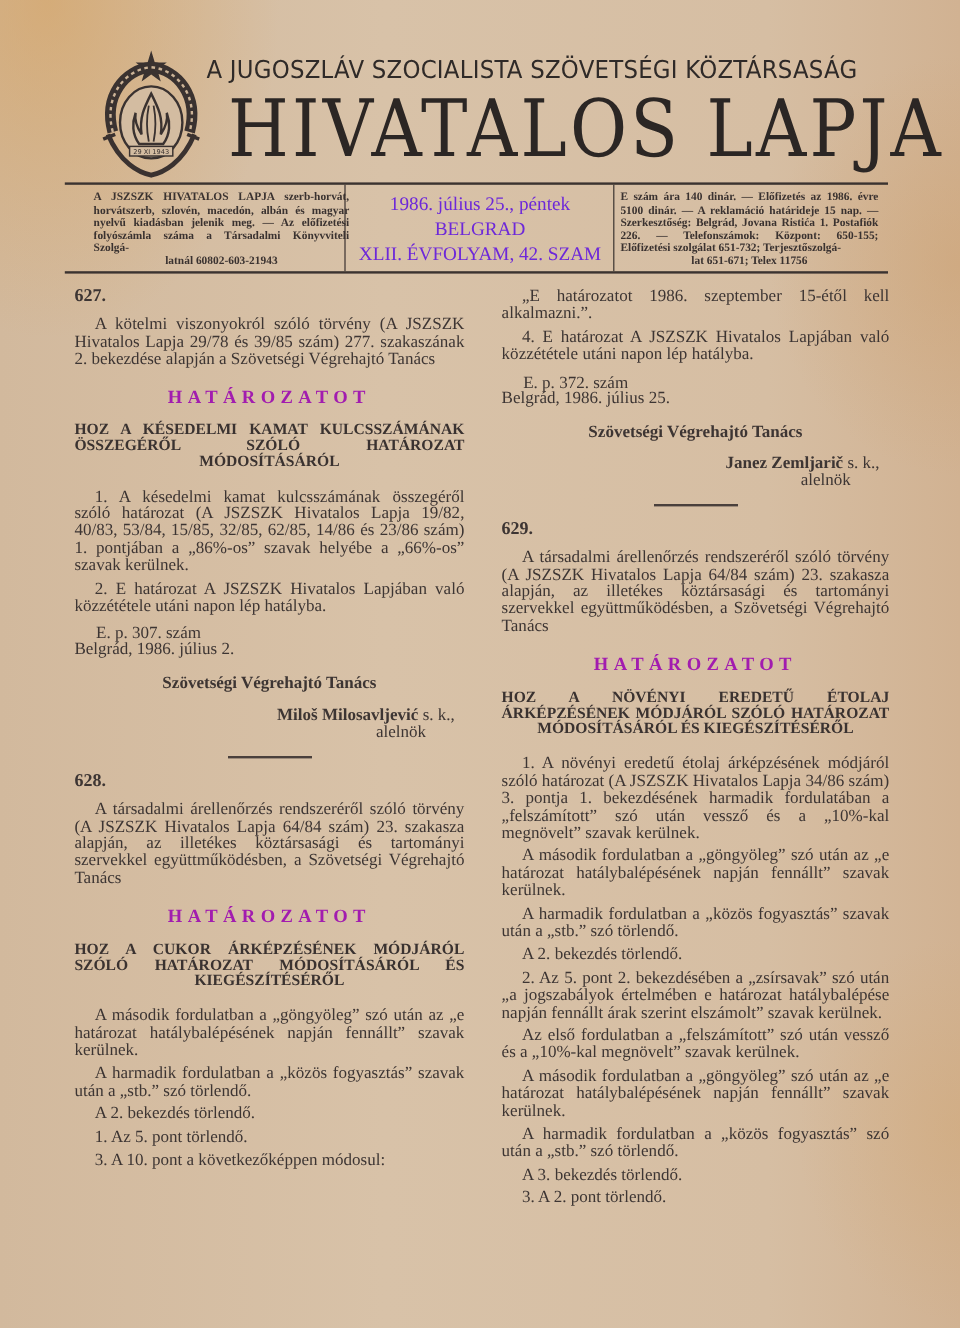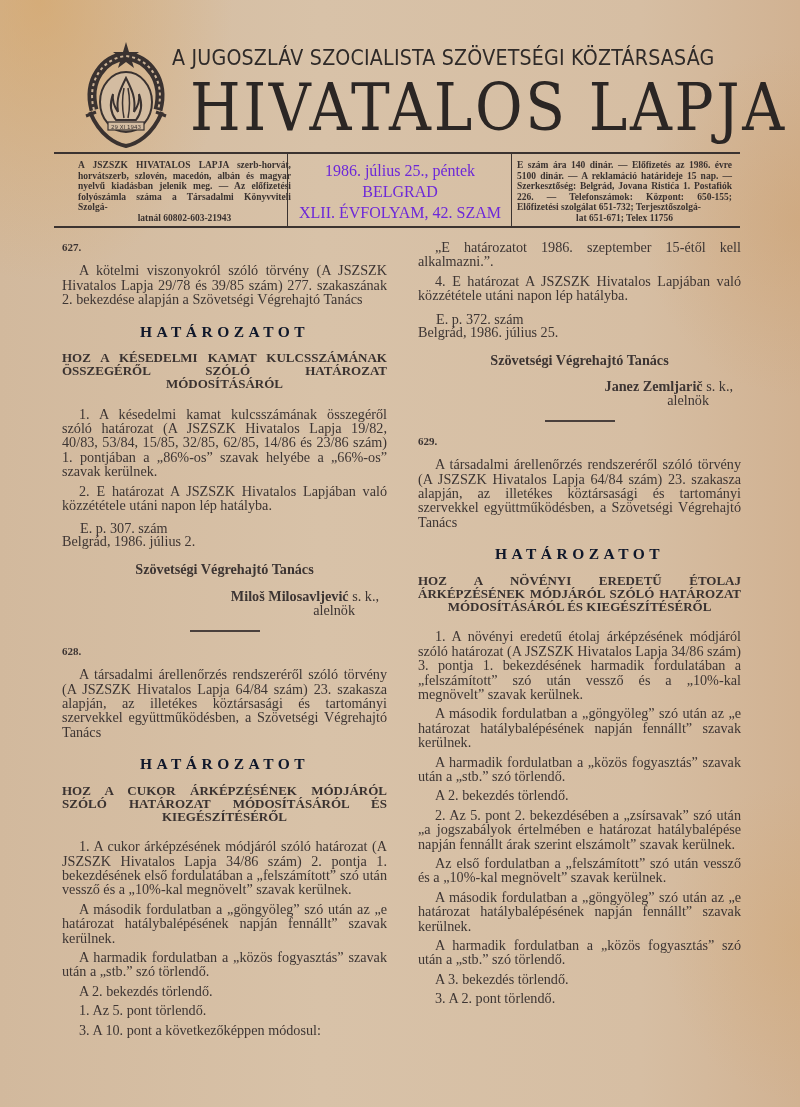--- a/index.html
+++ b/index.html
@@ -50,25 +50,25 @@
     position: absolute; left: 517px; top: 160px; width: 215px;
     font-size: 9.5px; line-height: 10.5px; text-align: justify; font-weight: bold; color: #3a3230;
   }
   .mast-right .last { display: block; text-align: center; }
 
   
   .col { position: absolute; top: 232px; font-size: 14.2px; line-height: 14.4px; color: #3d3533; }
   .col.left { left: 62px; width: 325px; }
   .col.right { left: 418px; width: 323px; }
   .p { text-indent: 17px; text-align: justify; margin: 0 0 5px 0; }
-  .num { font-weight: bold; font-size: 11px; margin: 12px 0 9px 0; }
+  .num { font-weight: bold; font-size: 15px; margin: 12px 0 9px 0; }
   .num.first { margin-top: 8px; }
   .hatarozatot {
     text-align: center; font-weight: bold; letter-spacing: 4.5px; font-size: 15.5px;
-    margin: 18px 0 12px 0; color: #0f172a;
+    margin: 18px 0 12px 0; color: #a21caf;
   }
   .subject {
     text-align: center; font-weight: bold; font-size: 13px; line-height: 13.2px;
     margin: 0 0 16px 0; text-align-last: center; color: #3a3230;
   }
   .subject.just { text-align: justify; text-align-last: center; }
   .ref { margin: 10px 0 0 0; padding-left: 18px; line-height: 13px; }
   .ref2 { line-height: 13px; margin-bottom: 14px; }
   .signer-body { text-align: center; font-weight: bold; margin: 6px 0 12px 0; }
   .signer-name { text-align: right; padding-right: 8px; }
@@ -133,21 +133,20 @@
       </div>
       <div class="signer-title">alelnök</div>
       <div class="divider"></div>
     </section>
 
     <section>
       <div class="num">628.</div>
       <p class="p">A társadalmi árellenőrzés rendszeréről szóló törvény (A JSZSZK Hivatalos Lapja 64/84 szám) 23. szakasza alapján, az illetékes köztársasági és tartományi szervekkel együttműködésben, a Szövetségi Végrehajtó Tanács</p>
       <div class="hatarozatot">HATÁROZATOT</div>
       <div class="subject just">HOZ A CUKOR ÁRKÉPZÉSÉNEK MÓDJÁRÓL SZÓLÓ HATÁROZAT MÓDOSÍTÁSÁRÓL ÉS KIEGÉSZÍTÉSÉRŐL</div>
-      <p class="p">1. A cukor árképzésének módjáról szóló határozat (A JSZSZK Hivatalos Lapja 34/86 szám) 2. pontja 1. bekezdésének első fordulatában a „felszámított” szó után vessző és a „10%-kal megnövelt” szavak kerülnek.</p>
       <p class="p">A második fordulatban a „göngyöleg” szó után az „e határozat hatálybalépésének napján fennállt” szavak kerülnek.</p>
       <p class="p">A harmadik fordulatban a „közös fogyasztás” szavak után a „stb.” szó törlendő.</p>
       <p class="p">A 2. bekezdés törlendő.</p>
       <p class="p">1. Az 5. pont törlendő.</p>
       <p class="p">3. A 10. pont a következőképpen módosul:</p>
     </section>
   </div>
 
   <div class="col right">
     <section>

